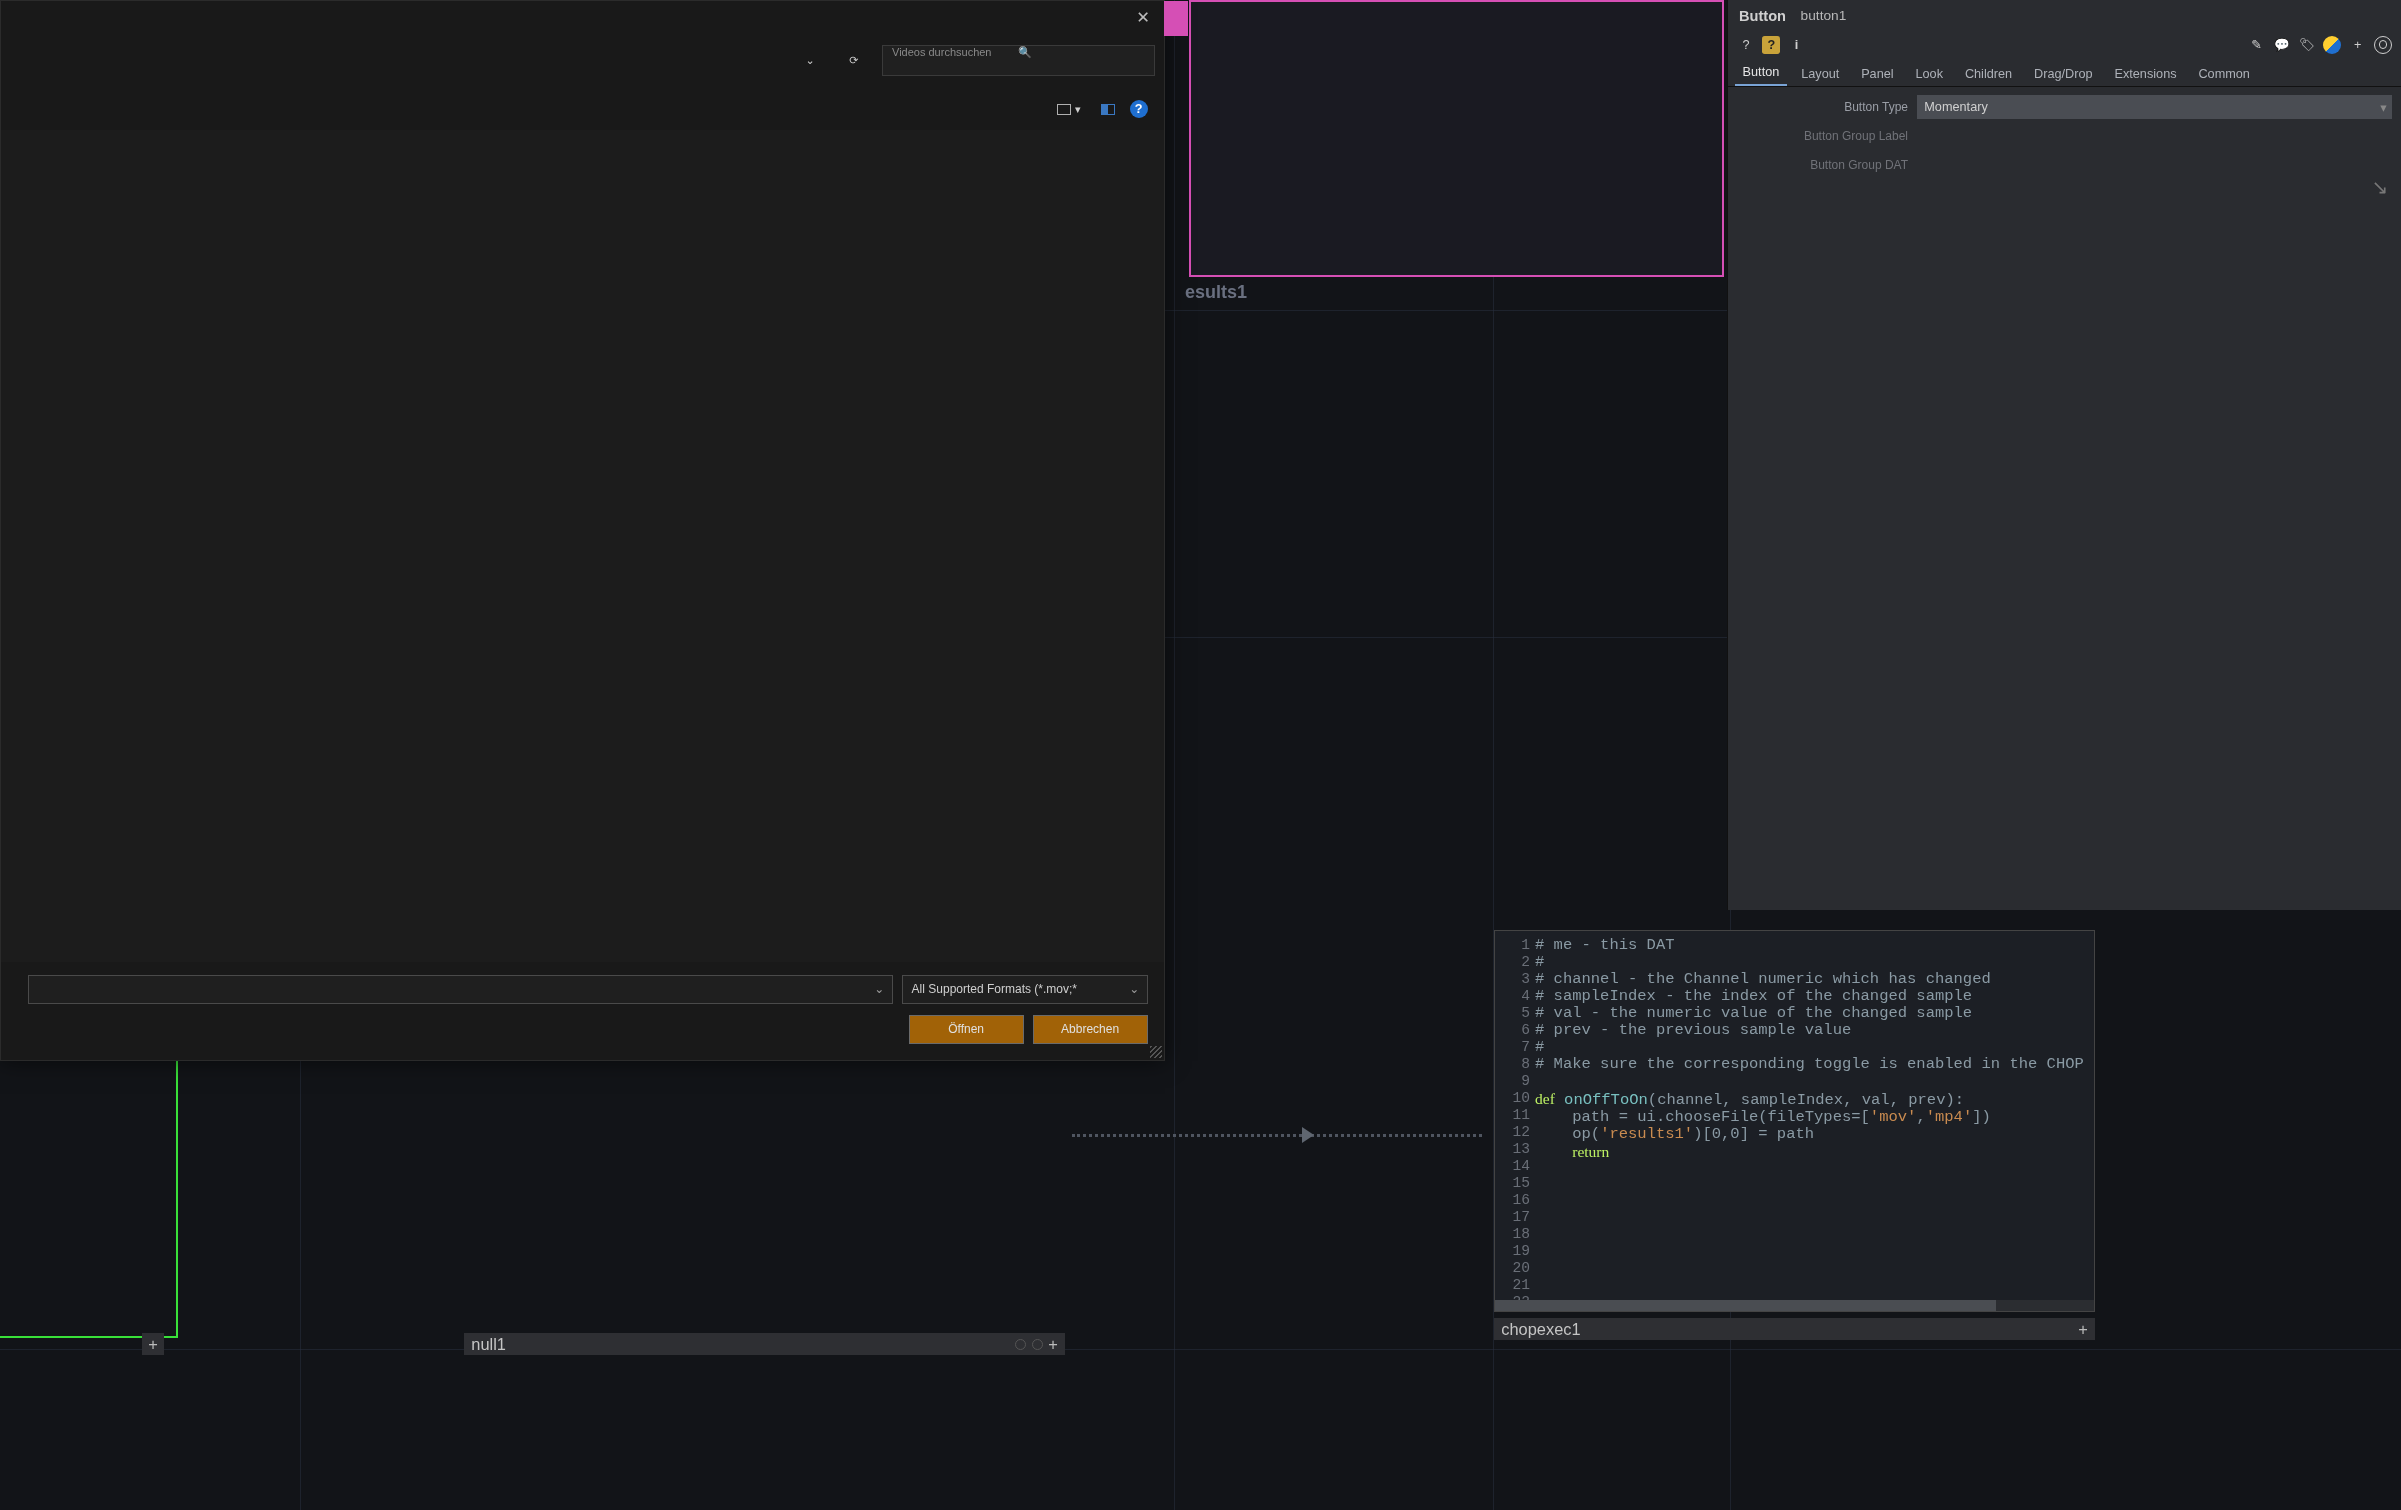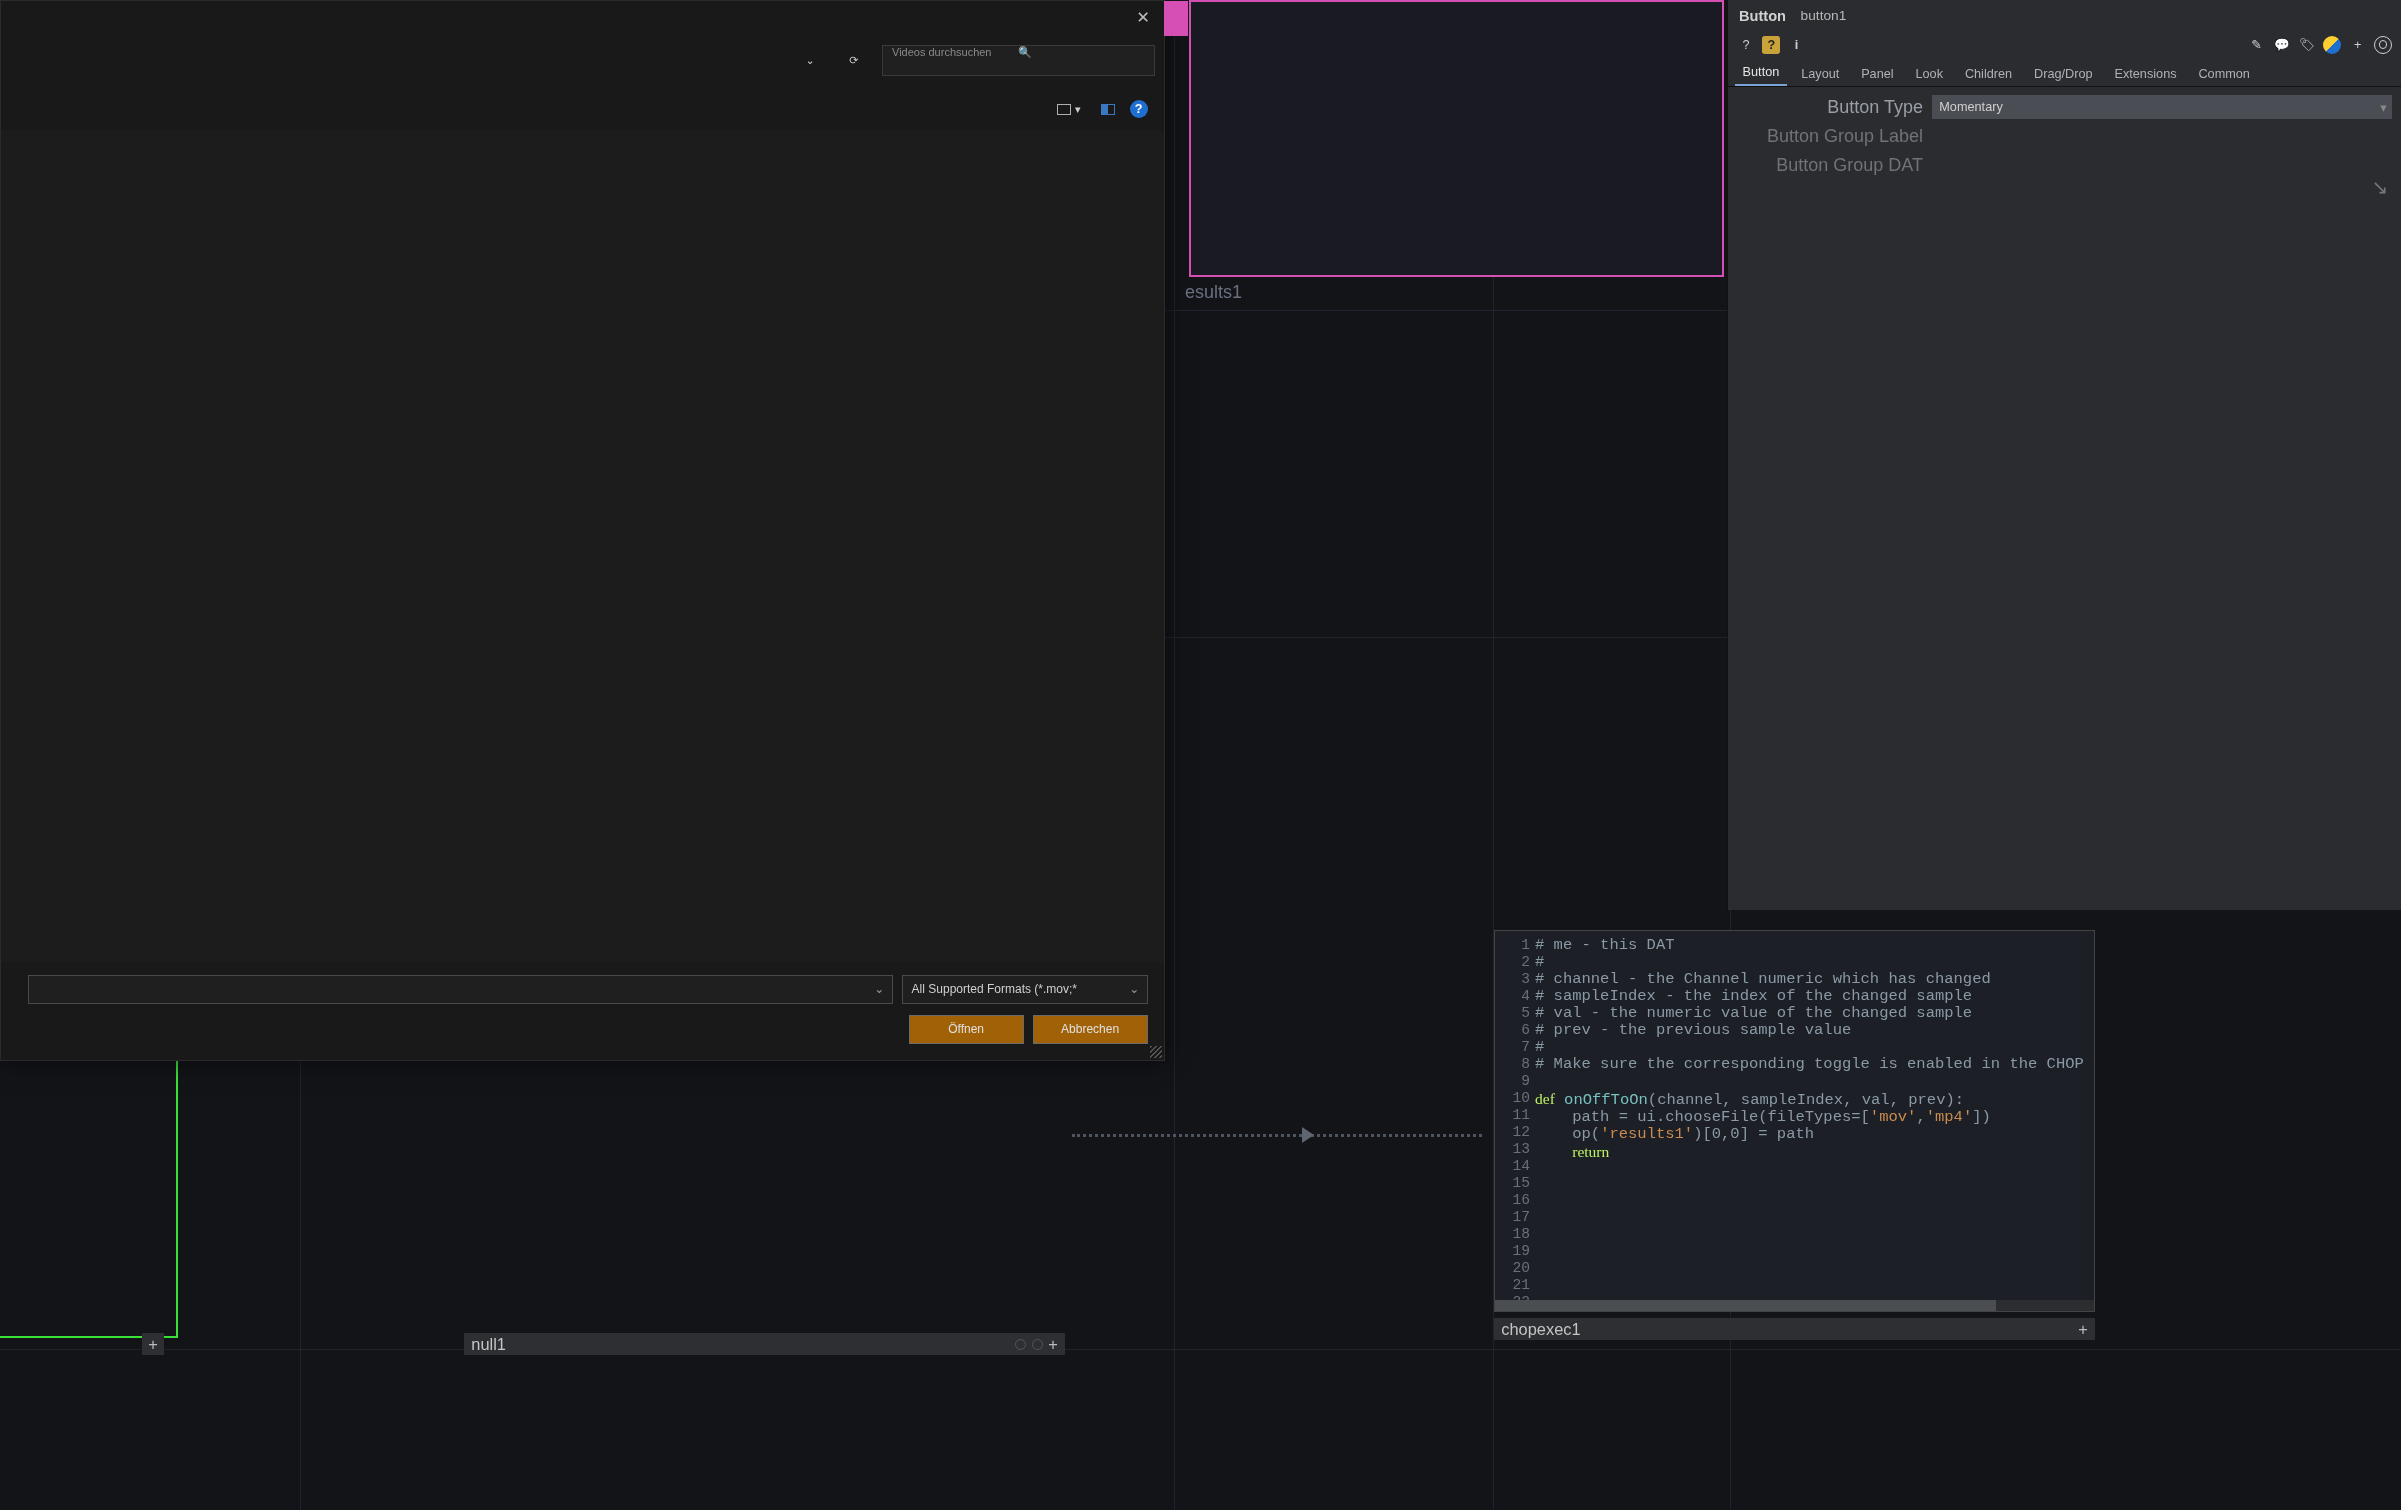--- a/index.html
+++ b/index.html
@@ -5,21 +5,21 @@
   * { margin:0; padding:0; box-sizing:border-box; }
   body { background:#0f1114; font-family:Arial,Helvetica,sans-serif; color:#b0b0b0; font-size:11px; overflow:hidden; width:2401px; height:1510px; position:relative; }
   
   
   .canvas { position:absolute; inset:0; background:#121418; }
   .gridline-v { position:absolute; top:0; bottom:0; border-left:0.9px solid rgba(40,48,63,0.55); }
   .gridline-h { position:absolute; left:0; right:0; border-top:0.9px solid rgba(40,48,63,0.55); }
   
   
   .preview-box { position:absolute; top:0; left:1189px; width:535px; height:277px; background:#1a1a22; border:2.7px solid #d54fb5; }
-  .preview-label { position:absolute; left:1185px; top:282px; font-size:18px; color:#6a7080; }
+  .preview-label { position:absolute; left:1185px; top:282px; font-size:18px; color:#6a7080;font-weight:bold; }
   
   
   .null-node { position:absolute; left:0; top:1061px; width:1065px; height:273px; background:#9e9e9e; border:4.6px solid #8fd33a; }
   .null-node .inner { position:absolute; left:473px; top:0; right:12.7px; bottom:0; background:#aeaeae; }
   .null-node .track { position:absolute; left:473px; top:12.7px; width:12.7px; bottom:12.7px; background:#80c23a; }
   .null-node .track2{ position:absolute; right:12.7px; top:12.7px; width:12.7px; bottom:12.7px; background:#80c23a; }
   .null-node .text  { position:absolute; left:724px; top:113px; font-size:29px; color:#444; font-family:Consolas,monospace; }
   .null-node .handle{ position:absolute; right:-20px; top:117px; width:16.4px; height:36px; background:#1a1a22; }
   .null-footer { position:absolute; left:464px; top:1333px; width:601px; height:22px; background:#2e2f33; color:#c5c5c5; font-size:16.4px; padding:0.9px 7.3px; display:flex; align-items:center; justify-content:space-between;}
   .null-footer .dots{ display:flex; gap:5.5px; align-items:center;}
@@ -73,21 +73,21 @@
   .mini-ic{width:18px;height:18px;display:flex;align-items:center;justify-content:center;color:#cfcfcf;font-size:12.7px;cursor:pointer;}
   .mini-ic.box{width:18px;height:18px;background:#c9a33a;border-radius:2.7px;color:#222;font-weight:bold;}
   .mini-ic.yb{background:linear-gradient(135deg,#ffcf30 50%,#1f6fd0 50%);border-radius:50%;}
   .mini-ic.target{border:1.8px solid #cfcfcf;border-radius:50%;position:relative;}
   .mini-ic.target::after{content:"";position:absolute;inset:3.6px;border:1.8px solid #cfcfcf;border-radius:50%;}
   .params .tabs{height:29px;display:flex;align-items:flex-end;gap:7.3px;padding:0 7.3px;border-bottom:0.9px solid #111;font-size:12.7px;}
   .params .tab{padding:5.5px 7.3px;color:#aeb2b9;cursor:pointer;white-space:nowrap;}
   .params .tab.active{color:#e6e6e6;border-bottom:2.7px solid #7aa4d6;}
   .params .rows{padding-top:5.5px;}
   .param-row{height:29px;display:flex;align-items:center;}
-  .param-row .lbl{width:204px;text-align:right;color:#9a9ea6;font-size:18px;padding-right:9px;}
+  .param-row .lbl{width:189px;text-align:right;color:#9a9ea6;font-size:12px;padding-right:9px;}
   .param-row .val{flex:1;height:24px;background:#4a4d53;margin-right:9px;display:flex;align-items:center;padding:0 7.3px;color:#d0d0d0;font-size:12.7px;position:relative;}
   .param-row .val .caret{position:absolute;right:5.5px;color:#888;}
   .param-row.dim .lbl{color:#707278;}
   .no-cursor{position:absolute;right:12.7px;top:175px;font-size:20px;color:#777;}
 </style>
 </head>
 <body>
 
 <div class="canvas">
 

